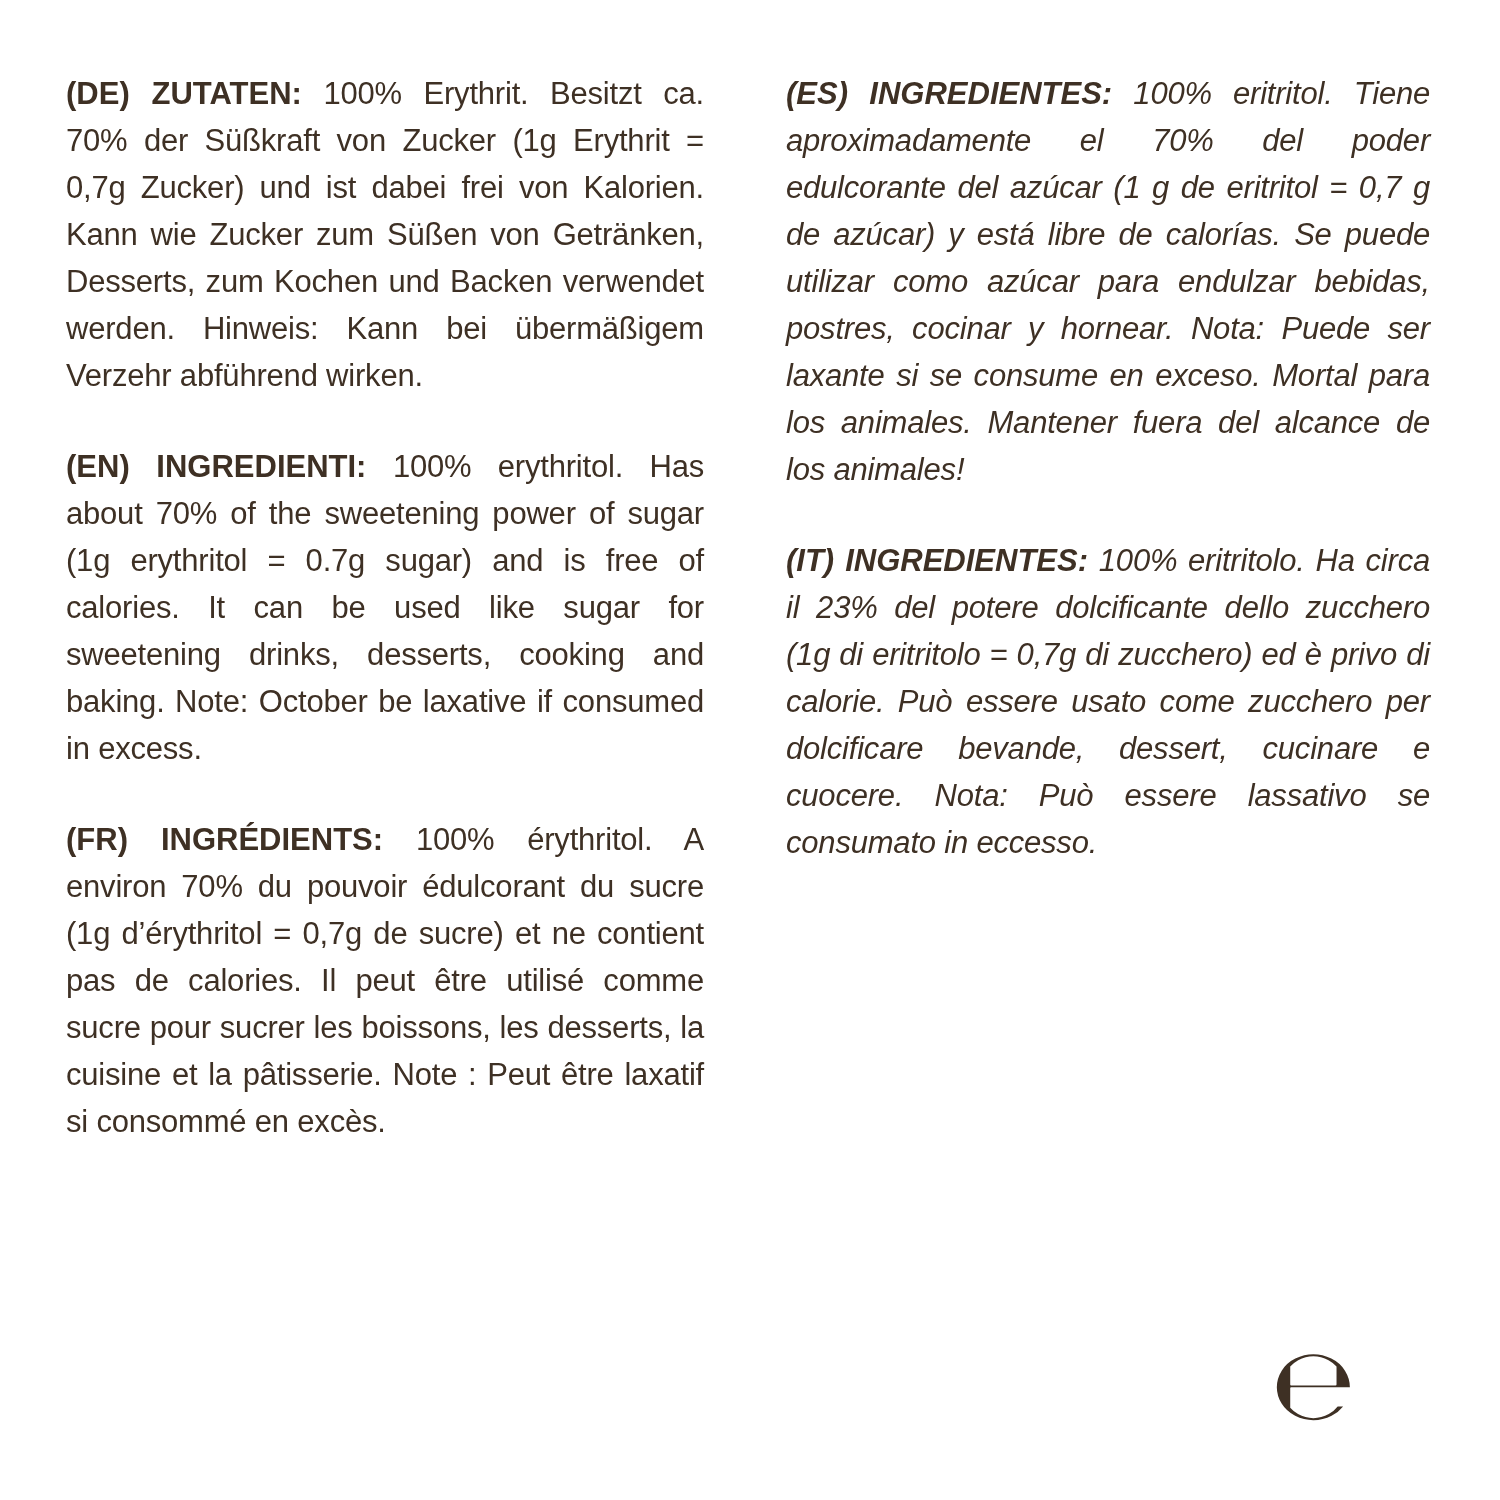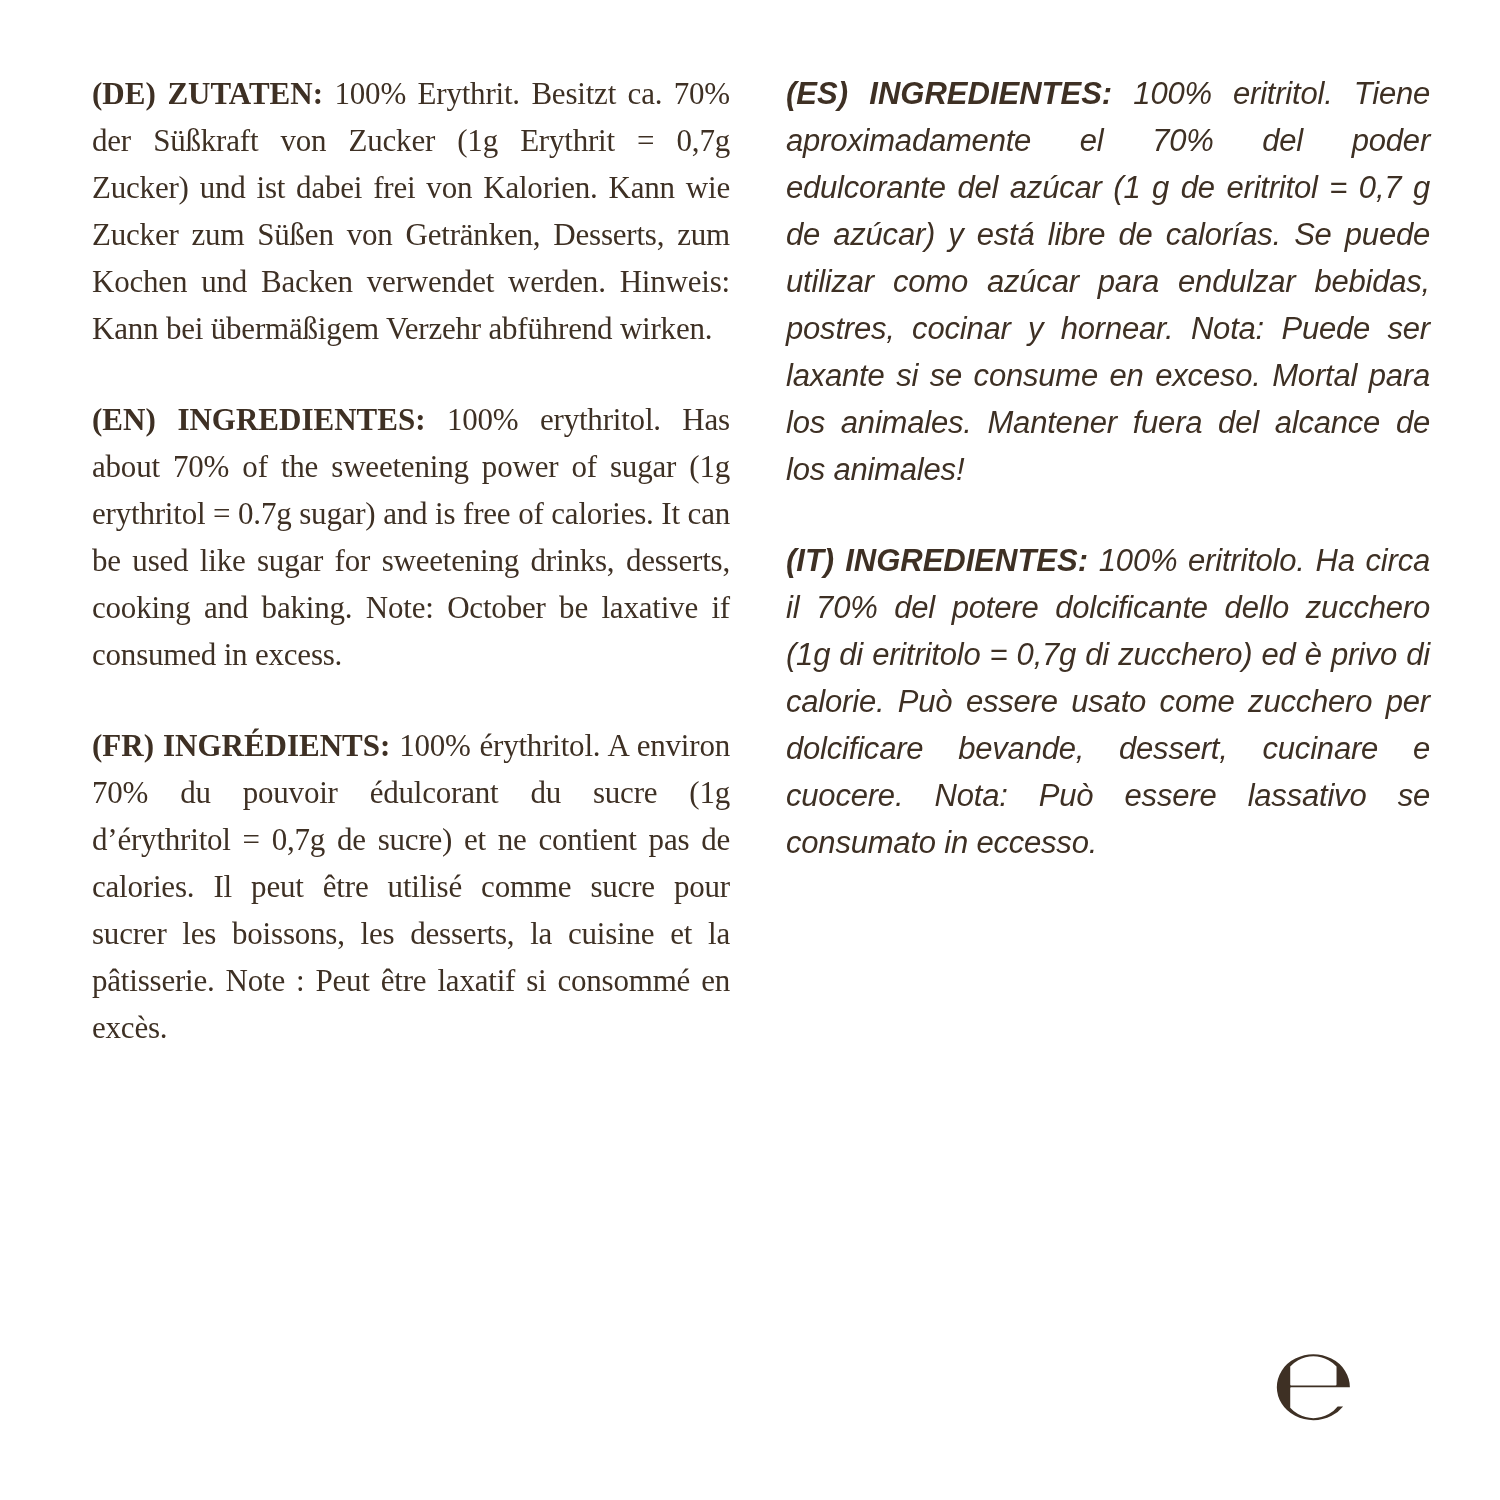--- a/index.html
+++ b/index.html
@@ -8,21 +8,21 @@
   body {
     width: 1500px; height: 1500px;
     background: var(--bg);
     position: relative;
     font-family: "Liberation Sans", "DejaVu Sans", sans-serif;
     color: var(--ink);
     overflow: hidden;
   }
   .label-sheet { position: absolute; inset: 0; background: var(--bg); }
   .col { position: absolute; top: 70px; }
-  .col-left  { left: 92px;  width: 638px; font-family: Liberation Serif, serif; }
+  .col-left  { left: 66px;  width: 638px; }
   .col-right { left: 786px; width: 644px; font-style: italic; }
   .para {
     margin: 0 0 44px 0;
     font-size: 31px;
     line-height: 47px;
     text-align: justify;
     letter-spacing: -0.2px;
     color: var(--ink);
   }
   .para .lead { font-weight: 700; letter-spacing: 0; }
@@ -47,31 +47,31 @@
 </style>
 </head>
 <body>
 
 <div class="label-sheet">
 
   <div class="col col-left">
 
     <p class="para"><span class="lead">(DE) ZUTATEN:</span> <span>100% Erythrit. Besitzt ca. 70% der Süßkraft von Zucker (1g Erythrit = 0,7g Zucker) und ist dabei frei von Kalorien. Kann wie Zucker zum Süßen von Getränken, Desserts, zum Kochen und Backen verwendet werden. Hinweis: Kann bei übermäßigem Verzehr abführend wirken.</span></p>
 
-    <p class="para"><span class="lead">(EN) INGREDIENTES:</span> <span>100% erythritol. Has about 70% of the sweetening power of sugar (1g erythritol = 0.7g sugar) and is free of calories. It can be used like sugar for sweetening drinks, desserts, cooking and baking. Note: October be laxative if consumed in excess.</span></p>
+    <p class="para"><span class="lead">(EN) INGREDIENTI:</span> <span>100% erythritol. Has about 70% of the sweetening power of sugar (1g erythritol = 0.7g sugar) and is free of calories. It can be used like sugar for sweetening drinks, desserts, cooking and baking. Note: October be laxative if consumed in excess.</span></p>
 
     <p class="para"><span class="lead">(FR) INGRÉDIENTS:</span> <span>100% érythritol. A environ 70% du pouvoir édulcorant du sucre (1g d’érythritol = 0,7g de sucre) et ne contient pas de calories. Il peut être utilisé comme sucre pour sucrer les boissons, les desserts, la cuisine et la pâtisserie. Note : Peut être laxatif si consommé en excès.</span></p>
 
   </div>
 
   <div class="col col-right">
 
     <p class="para"><span class="lead">(ES) INGREDIENTES:</span> <span>100% eritritol. Tiene aproximadamente el 70% del poder edulcorante del azúcar (1 g de eritritol = 0,7 g de azúcar) y está libre de calorías. Se puede utilizar como azúcar para endulzar bebidas, postres, cocinar y hornear. Nota: Puede ser laxante si se consume en exceso. Mortal para los animales. Mantener fuera del alcance de los animales!</span></p>
 
-    <p class="para"><span class="lead">(IT) INGREDIENTES:</span> <span>100% eritritolo. Ha circa il 70% del potere dolcificante dello zucchero (1g di eritritolo = 0,7g di zucchero) ed è privo di calorie. Può essere usato come zucchero per dolcificare bevande, dessert, cucinare e cuocere. Nota: Può essere lassativo se consumato in eccesso.</span></p>
+    <p class="para"><span class="lead">(IT) INGREDIENTES:</span> <span>100% eritritolo. Ha circa il 23% del potere dolcificante dello zucchero (1g di eritritolo = 0,7g di zucchero) ed è privo di calorie. Può essere usato come zucchero per dolcificare bevande, dessert, cucinare e cuocere. Nota: Può essere lassativo se consumato in eccesso.</span></p>
 
     <div class="storage-block">
     </div>
 
   </div>
 
   <div class="net-quantity">
     <span class="esign">℮</span>
   </div>
 

